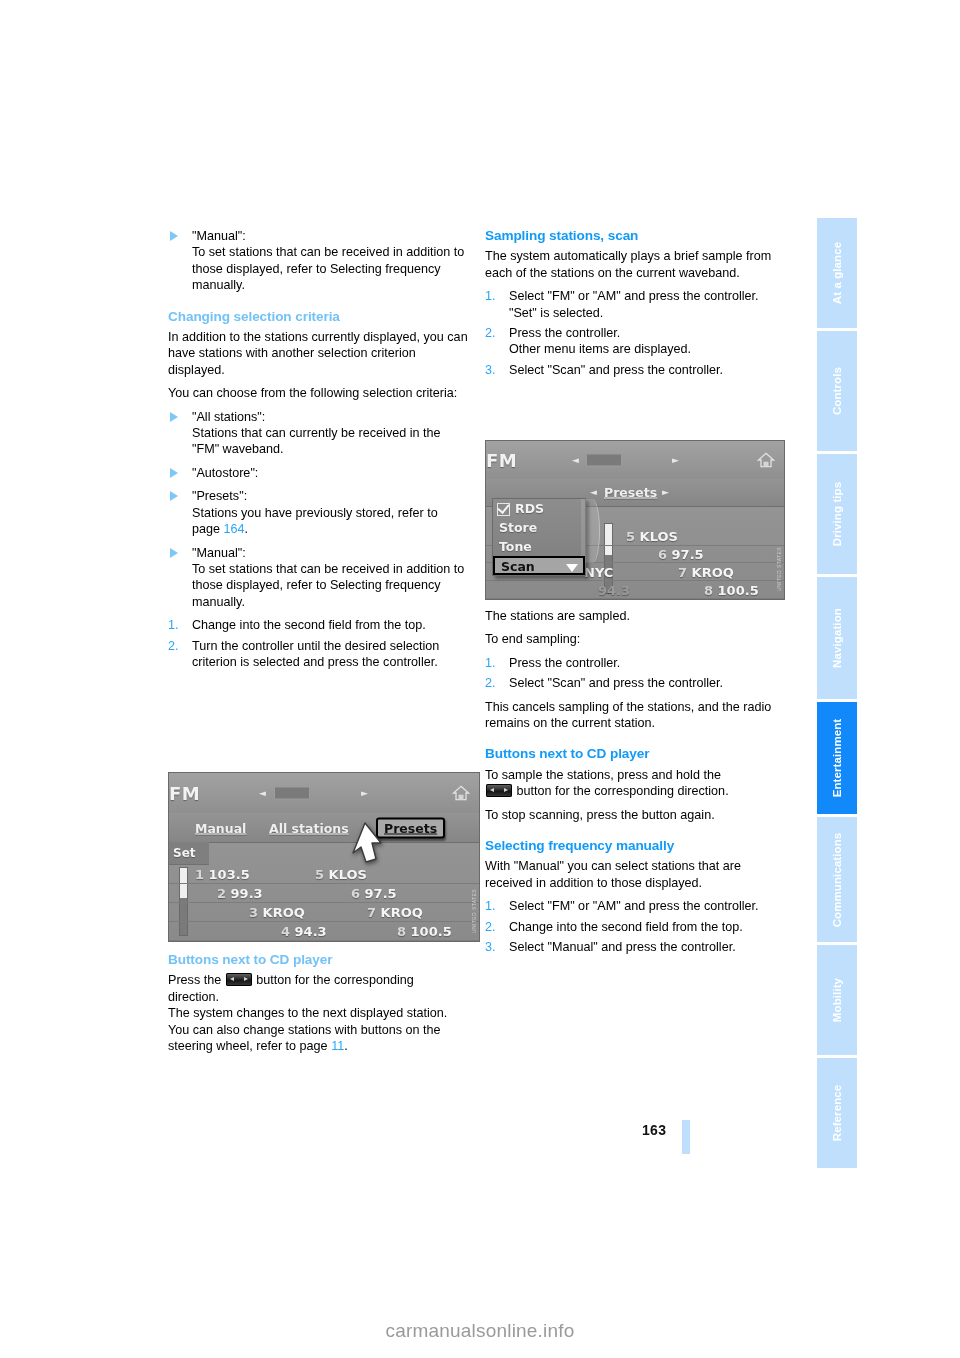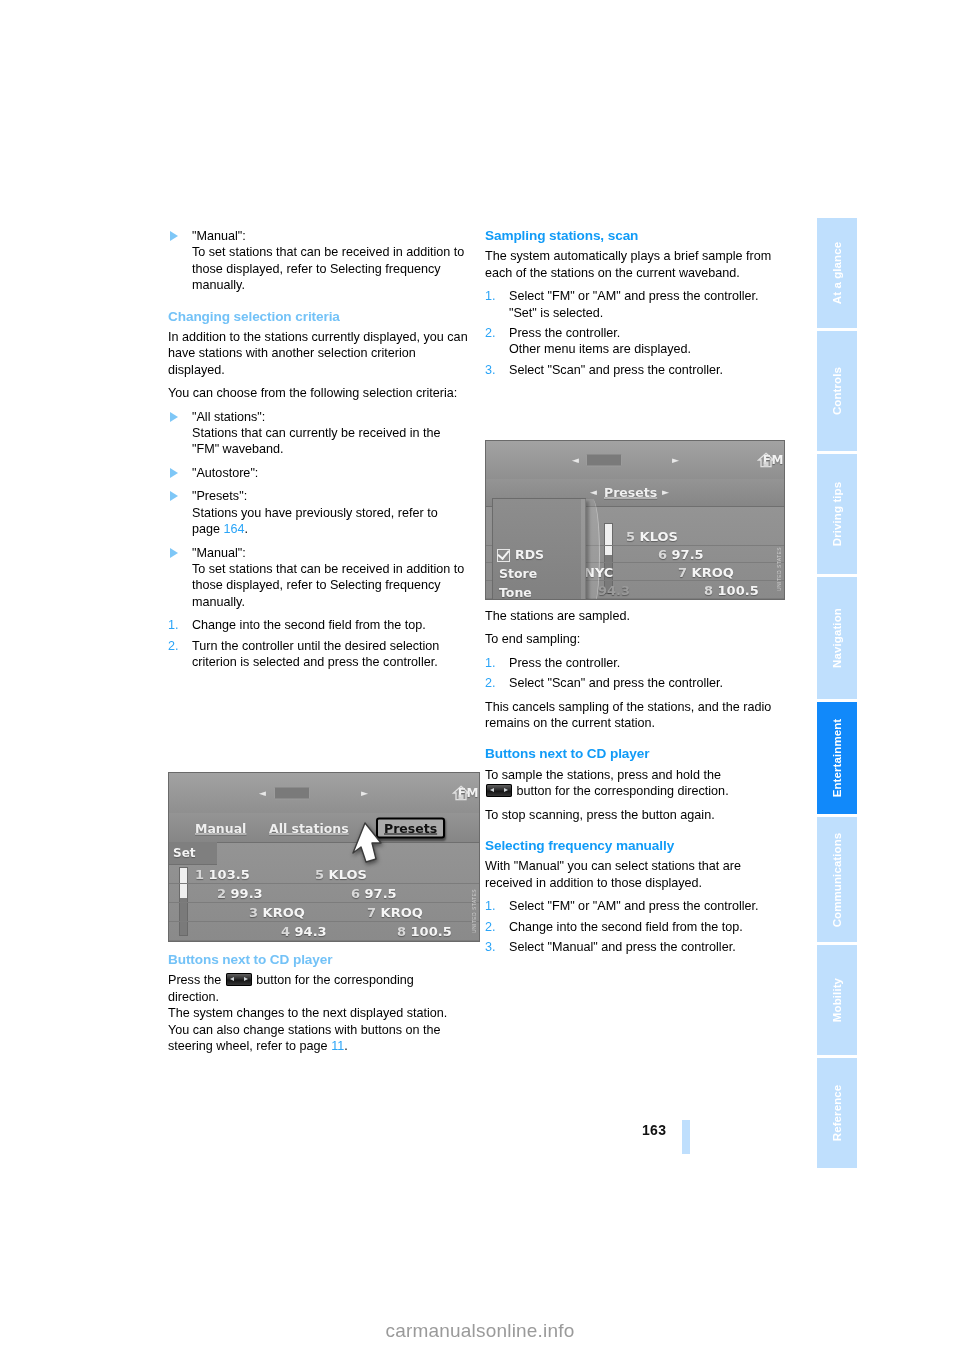--- a/index.html
+++ b/index.html
@@ -149,24 +149,24 @@
     left: 0; right: 0; top: 0;
     height: 24%;
     background: linear-gradient(#a2a2a2, #8f8f8f);
     border-bottom: 1px solid #6f6f6f;
   }
   .disp-top .fm {
     position: absolute;
     left: 0; right: 0;
     top: 50%;
     transform: translateY(-50%);
-    text-align: right;
+    text-align: left;
     color: #f2f2f2;
     font-weight: bold;
-    font-size: 12px;
+    font-size: 18px;
     letter-spacing: 0.5px;
     text-shadow: 0 1px 1px rgba(0,0,0,.35);
   }
   .disp-top .arrow-l,
   .disp-top .arrow-r {
     position: absolute;
     top: 50%;
     transform: translateY(-50%);
     color: #e8e8e8;
     font-size: 9px;
@@ -219,21 +219,21 @@
     padding: 1px 6px;
     text-shadow: none;
     box-shadow: 1px 2px 2px rgba(0,0,0,.45);
   }
 
   
   .set-chip {
     position: absolute;
     left: 0;
     top: 41%;
-    width: 48px;
+    width: 40px;
     height: 14%;
     background: #7f7f7f;
     color: #f3f3f3;
     font-weight: bold;
     font-size: 12px;
     line-height: 1.9;
     padding-left: 4px;
     box-sizing: border-box;
     text-shadow: 0 1px 1px rgba(0,0,0,.3);
     border-bottom: 1px solid #6f6f6f;
@@ -303,21 +303,21 @@
     position: relative;
     height: 19px;
     line-height: 19px;
     color: #f2f2f2;
     font-weight: bold;
     font-size: 12.5px;
     padding-left: 6px;
     text-shadow: 0 1px 1px rgba(0,0,0,.3);
     white-space: nowrap;
   }
-  .dropdown .mi.checked { padding-left: 22px; margin-top: 46px; }
+  .dropdown .mi.checked { padding-left: 22px; }
   .dropdown .mi.checked .chk {
     position: absolute;
     left: 4px;
     top: 4px;
     width: 11px;
     height: 11px;
     border: 1px solid #e6e6e6;
     background: #8a8a8a;
   }
   .dropdown .mi.checked .chk::after {

